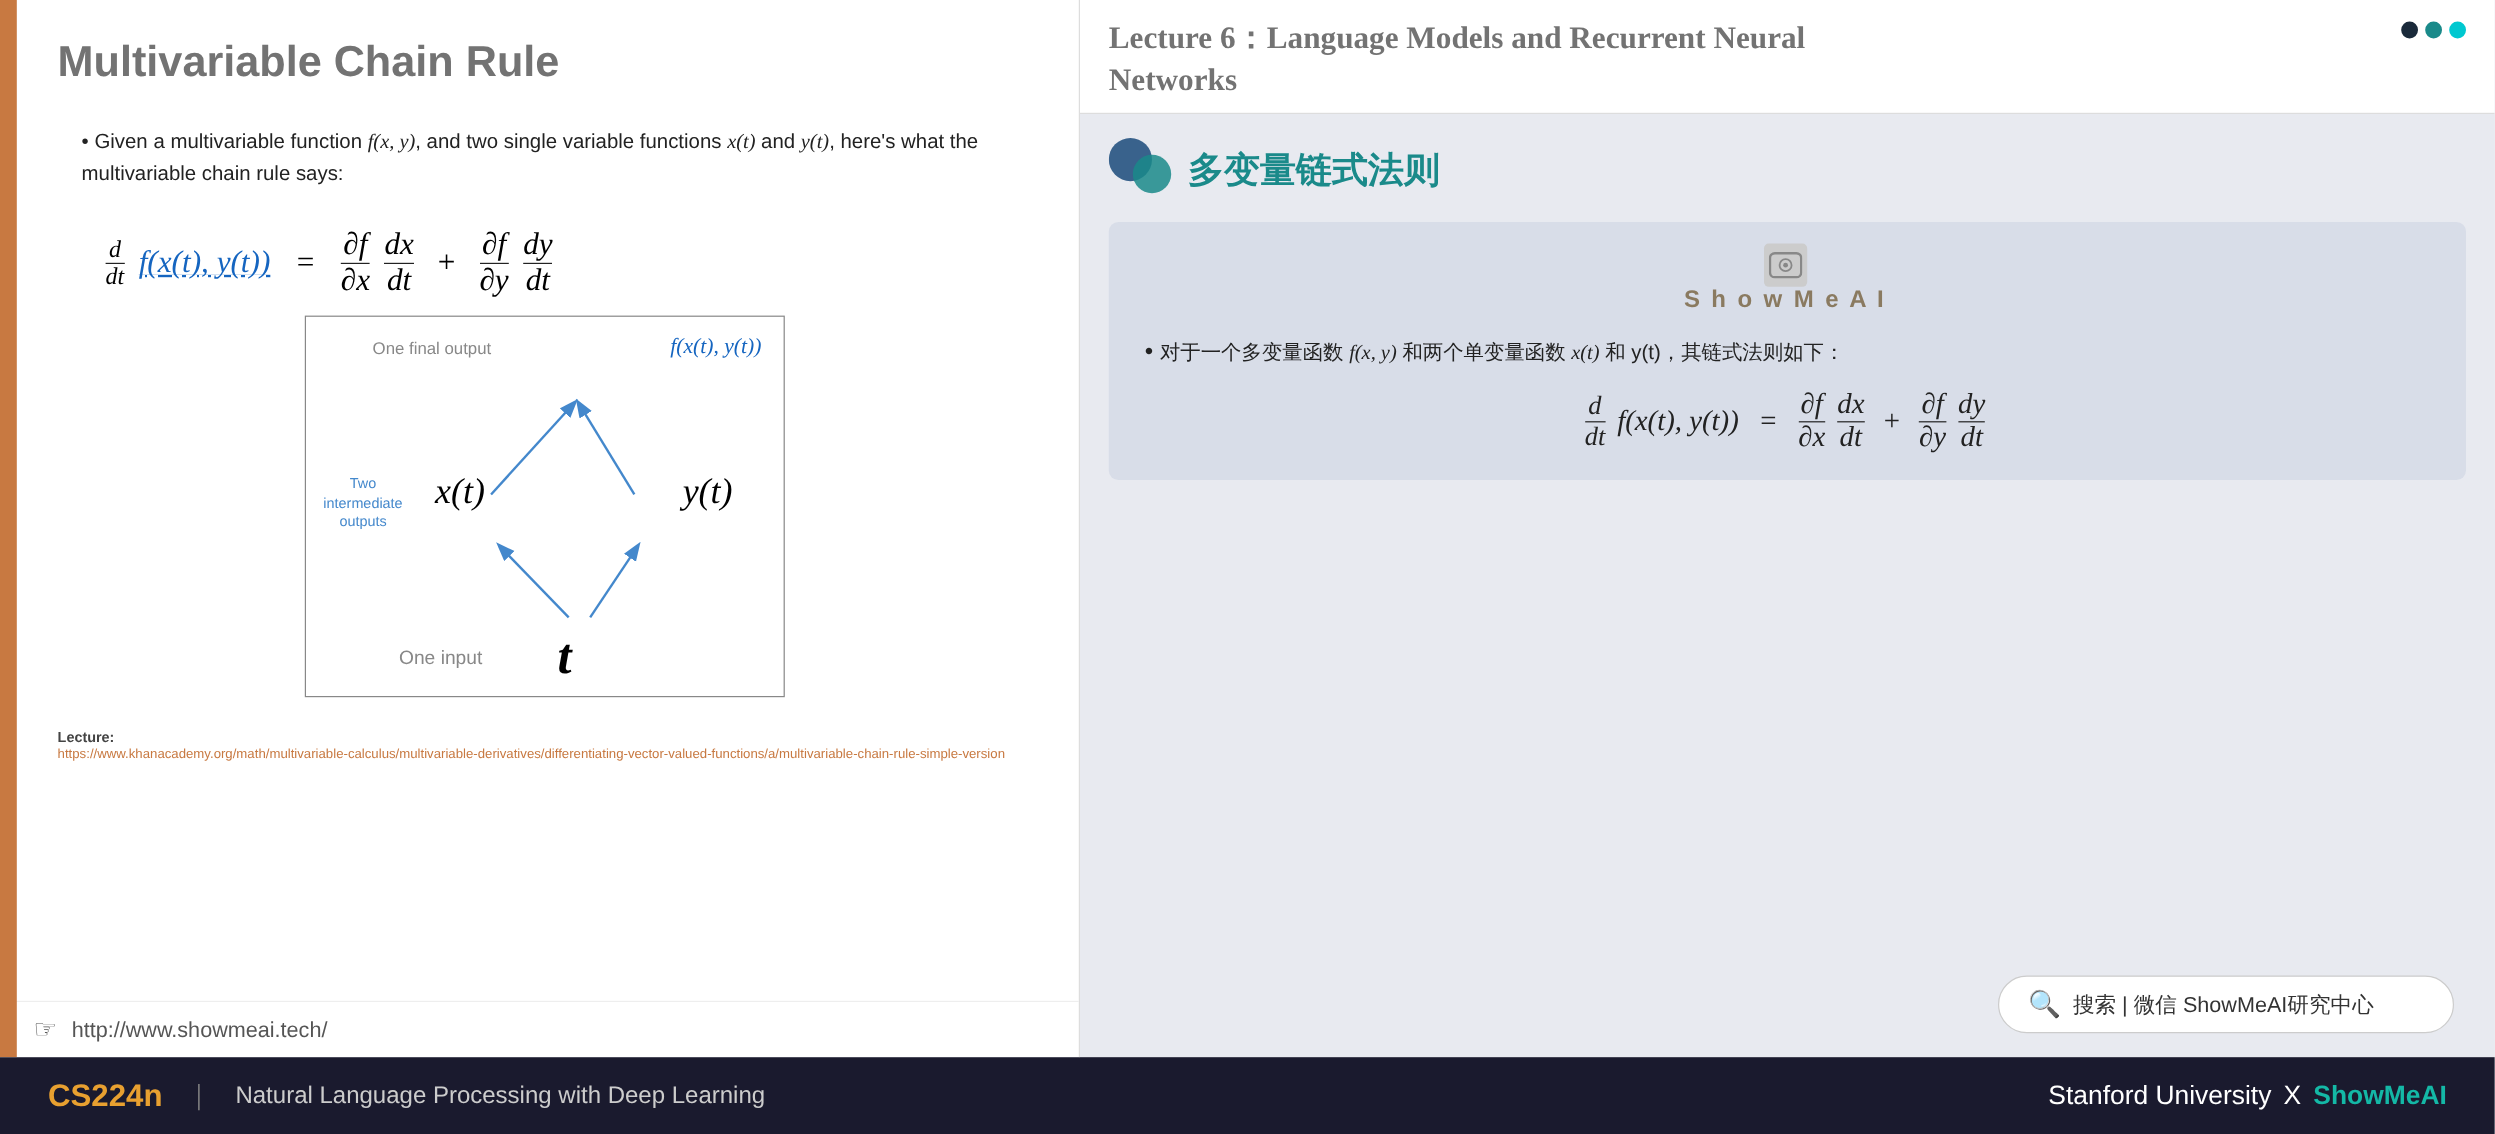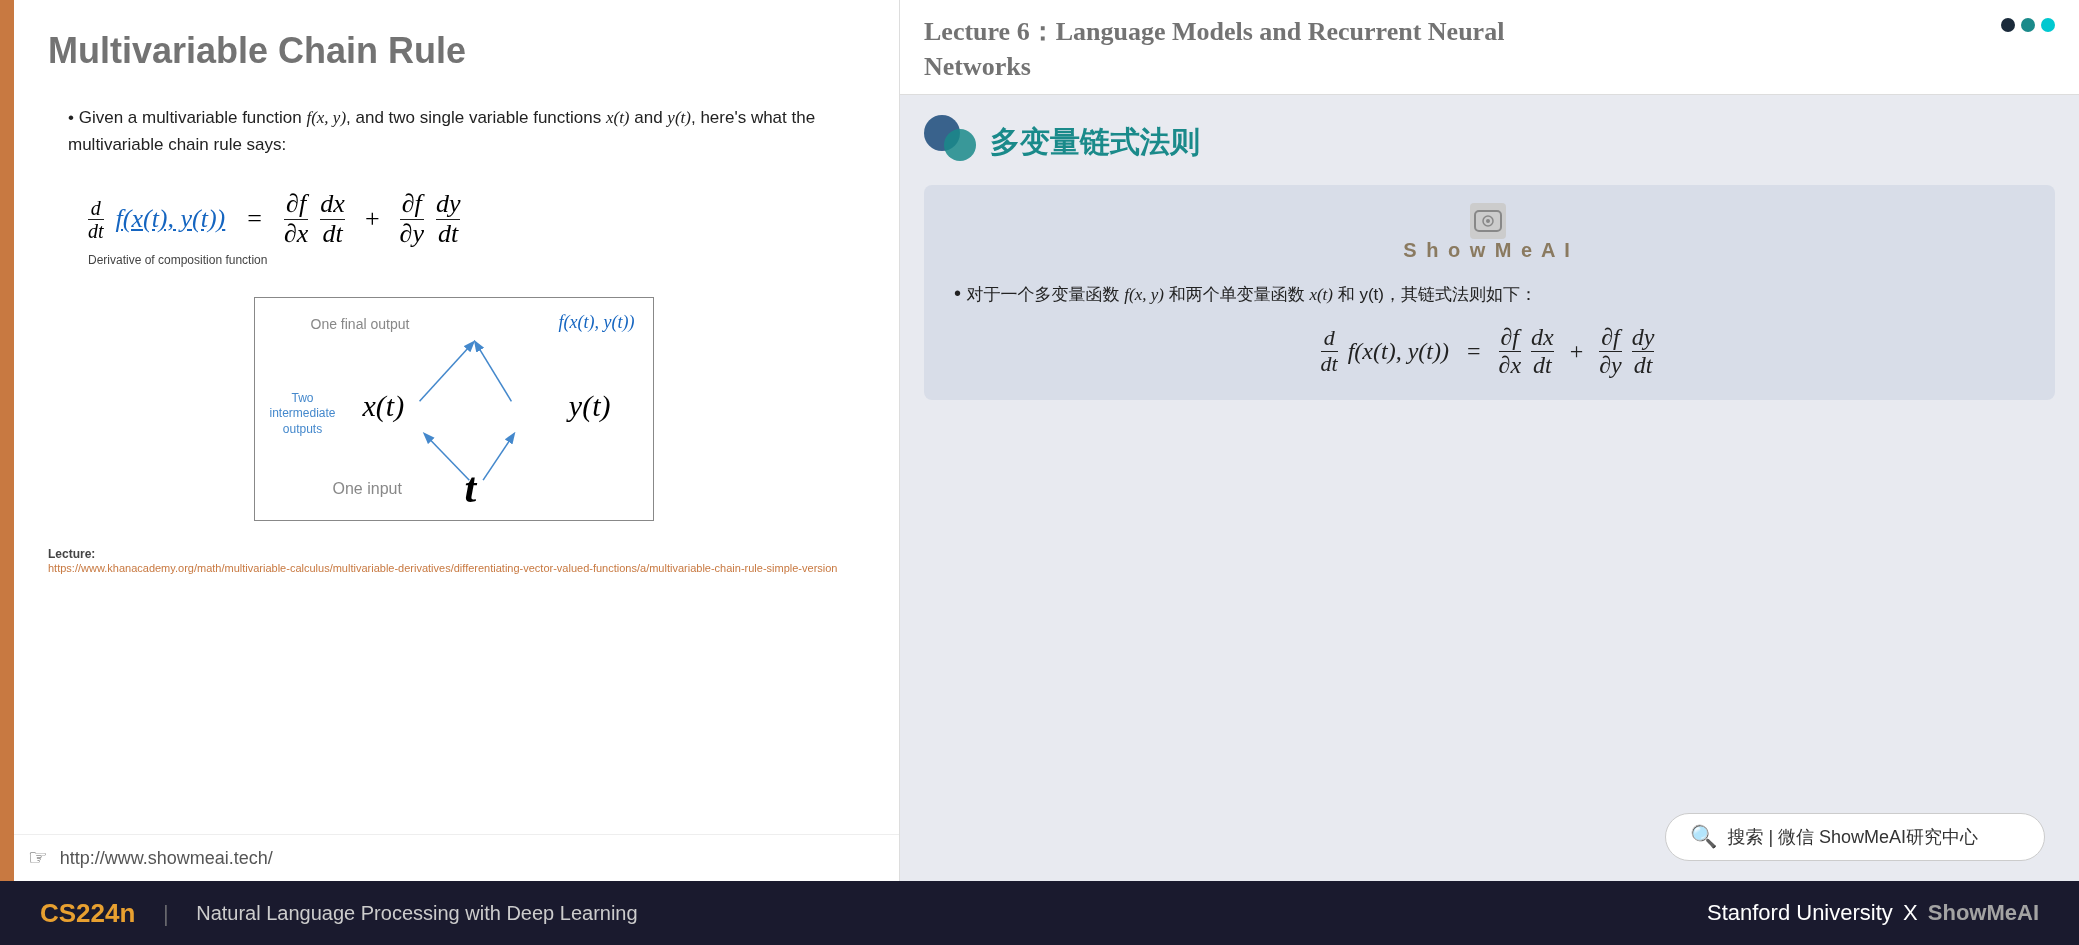--- a/index.html
+++ b/index.html
@@ -98,21 +98,21 @@
     }
 
     .fraction-line {
       border-top: 1.5px solid #222;
       width: 100%;
     }
 
     .diagram-box {
       border: 1.5px solid #888;
       width: 400px;
-      height: 224px;
+      height: 318px;
       margin: 0 auto;
       position: relative;
       background: white;
     }
 
     
     .diagram-svg {
       position: absolute;
       top: 0;
       left: 0;
@@ -338,21 +338,21 @@
       align-items: center;
       gap: 4px;
     }
 
     .bottom-x {
       color: white;
       font-weight: normal;
     }
 
     .bottom-showmeai {
-      color: #a3a3a3;
+      color: #14b8a6;
       font-weight: bold;
     }
   </style>
 </head>
 <body>
 
 <div class="main-content">
 
   <div class="left-panel">
     <div class="slide-accent-bar"></div>
@@ -387,21 +387,20 @@
           <span class="num" style="font-style:italic;">∂f</span>
           <span class="fraction-line"></span>
           <span class="den" style="font-style:italic;">∂y</span>
         </span>
         <span class="fraction">
           <span class="num" style="font-style:italic;">dy</span>
           <span class="fraction-line"></span>
           <span class="den" style="font-style:italic;">dt</span>
         </span>
       </div>
-      <div class="formula-label">Derivative of composition function</div>
 
       <div style="display:flex;justify-content:center;margin:10px 0;">
         <div class="diagram-box">
           <svg class="diagram-svg" viewBox="0 0 400 290" xmlns="http://www.w3.org/2000/svg">
 
             <line x1="155" y1="135" x2="225" y2="58" stroke="#4488cc" stroke-width="2" marker-end="url(#arrow)"></line>
 
             <line x1="275" y1="135" x2="228" y2="58" stroke="#4488cc" stroke-width="2" marker-end="url(#arrow)"></line>
 
             <line x1="220" y1="238" x2="162" y2="178" stroke="#4488cc" stroke-width="2" marker-end="url(#arrow)"></line>

